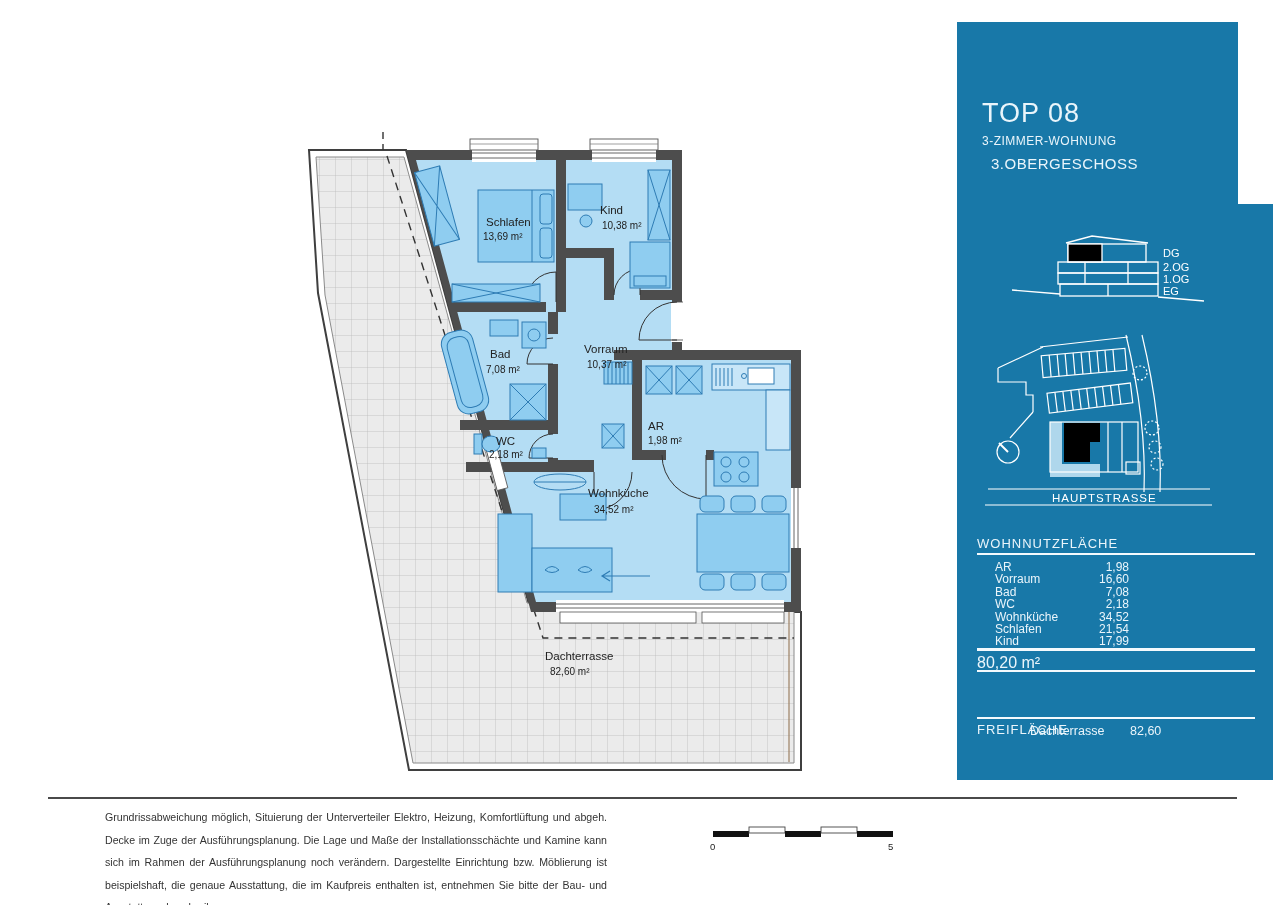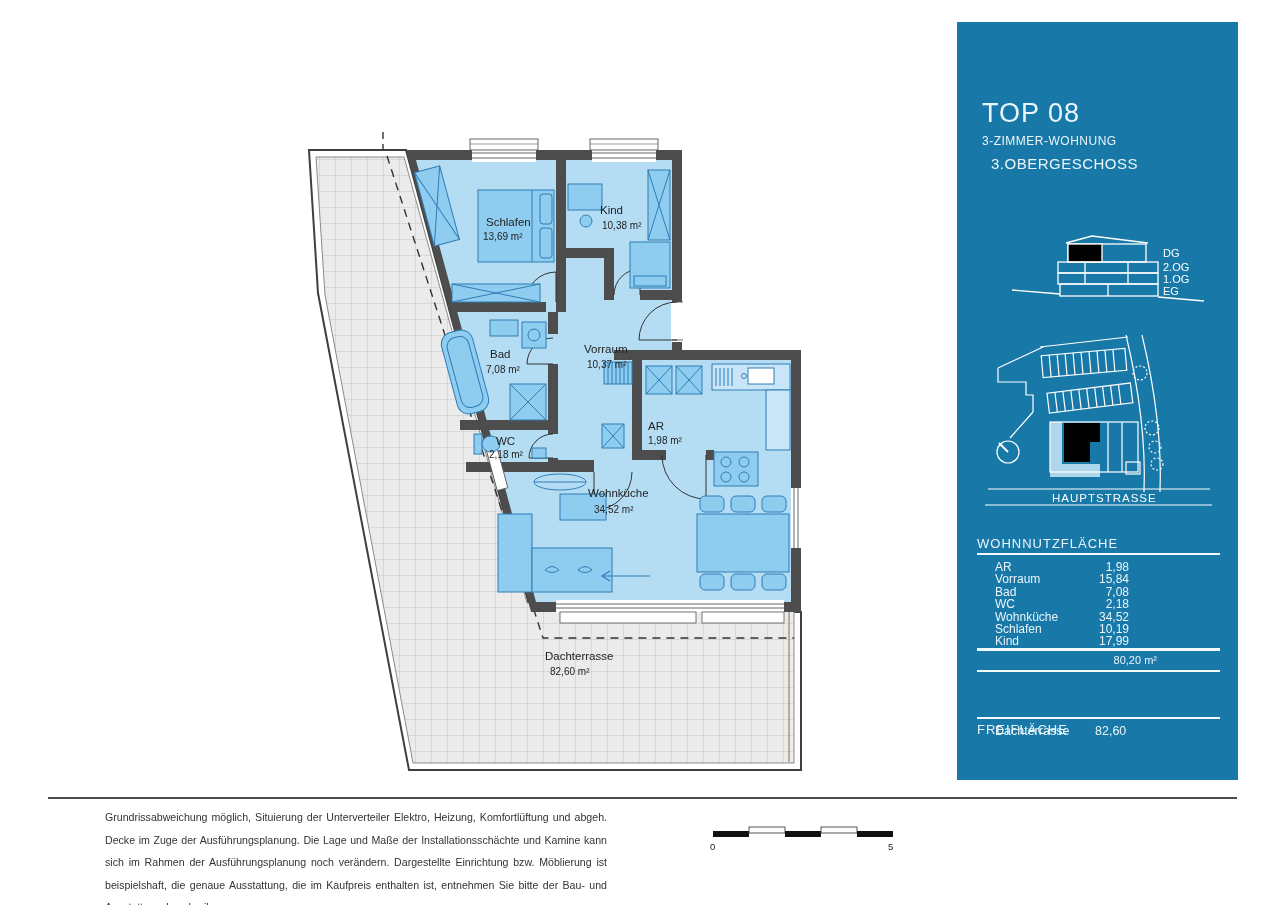--- a/index.html
+++ b/index.html
@@ -5,31 +5,31 @@
   html,body{margin:0;padding:0;background:#e9e9e9;}
   .page{position:relative;width:1280px;height:905px;background:#ffffff;overflow:hidden;
         font-family:"Liberation Sans",sans-serif;}
   .abs{position:absolute;}
   
   .main-title{left:290px;top:70px;width:550px;text-align:center;
     font-size:31px;font-weight:bold;letter-spacing:1px;color:#1A6DA6;}
   
   .panel{left:957px;width:281px;background:#1878A8;color:#EAF5FB;}
   .panel1{top:22px;height:208px;}
-  .panel2{top:204px;height:576px;}
+  .panel2{top:204px;height:576px;padding-left:35px;}
   .top-id{position:absolute;left:25px;top:76px;font-size:27px;letter-spacing:1px;}
   .top-sub1{position:absolute;left:25px;top:112px;font-size:12px;letter-spacing:0.5px;}
   .top-sub2{position:absolute;left:25px;top:133px;font-size:15px;letter-spacing:0.5px;margin-left:9px;}
   .tbl-title{position:absolute;left:20px;font-size:13px;letter-spacing:1px;}
   .rule{position:absolute;left:20px;right:18px;background:#F4FAFD;}
   .rows{position:absolute;left:0;right:0;}
   .trow{position:relative;height:12.4px;font-size:12px;line-height:12.4px;}
   .trow .lbl{position:absolute;left:38px;}
   .trow .val{position:absolute;left:80px;width:92px;text-align:right;}
-  .total-row{position:absolute;left:20px;width:180px;text-align:right;font-size:11px;}
+  .total-row{position:absolute;left:20px;width:180px;font-size:16px;}
   .ff-row .val2{position:absolute;left:138px;text-align:center;}
   .ff-row .lbl{position:absolute;left:38px;}
   .ff-row{position:absolute;font-size:12.5px;}
   
   .footer-line{left:48px;top:797px;width:1189px;height:2px;background:#4a4a4a;}
   .footer-text{left:105px;top:806px;width:502px;font-size:10.6px;line-height:22.6px;
     color:#333;text-align:justify;}
   svg.overlay{position:absolute;left:0;top:0;pointer-events:none;z-index:5;}
   svg text{font-family:"Liberation Sans",sans-serif;}
 </style>
@@ -50,37 +50,37 @@
     <div class="tbl-title" style="top:332px">WOHNNUTZFLÄCHE</div>
     <div class="rule" style="top:349px;height:2px"></div>
 
     <div class="rows" style="top:357px">
       <div class="trow">
           <span class="lbl">AR</span>
           <span class="val">1,98</span>
         </div>
       <div class="trow">
           <span class="lbl">Vorraum</span>
-          <span class="val">15,84</span>
+          <span class="val">16,60</span>
         </div>
       <div class="trow">
           <span class="lbl">Bad</span>
           <span class="val">7,08</span>
         </div>
       <div class="trow">
           <span class="lbl">WC</span>
           <span class="val">2,18</span>
         </div>
       <div class="trow">
           <span class="lbl">Wohnküche</span>
           <span class="val">34,52</span>
         </div>
       <div class="trow">
           <span class="lbl">Schlafen</span>
-          <span class="val">10,19</span>
+          <span class="val">21,54</span>
         </div>
       <div class="trow">
           <span class="lbl">Kind</span>
           <span class="val">17,99</span>
         </div>
     </div>
 
     <div class="rule" style="top:444px;height:2.5px"></div>
     <div class="total-row" style="top:450px">80,20 m²</div>
     <div class="rule" style="top:466px;height:1.5px"></div>

